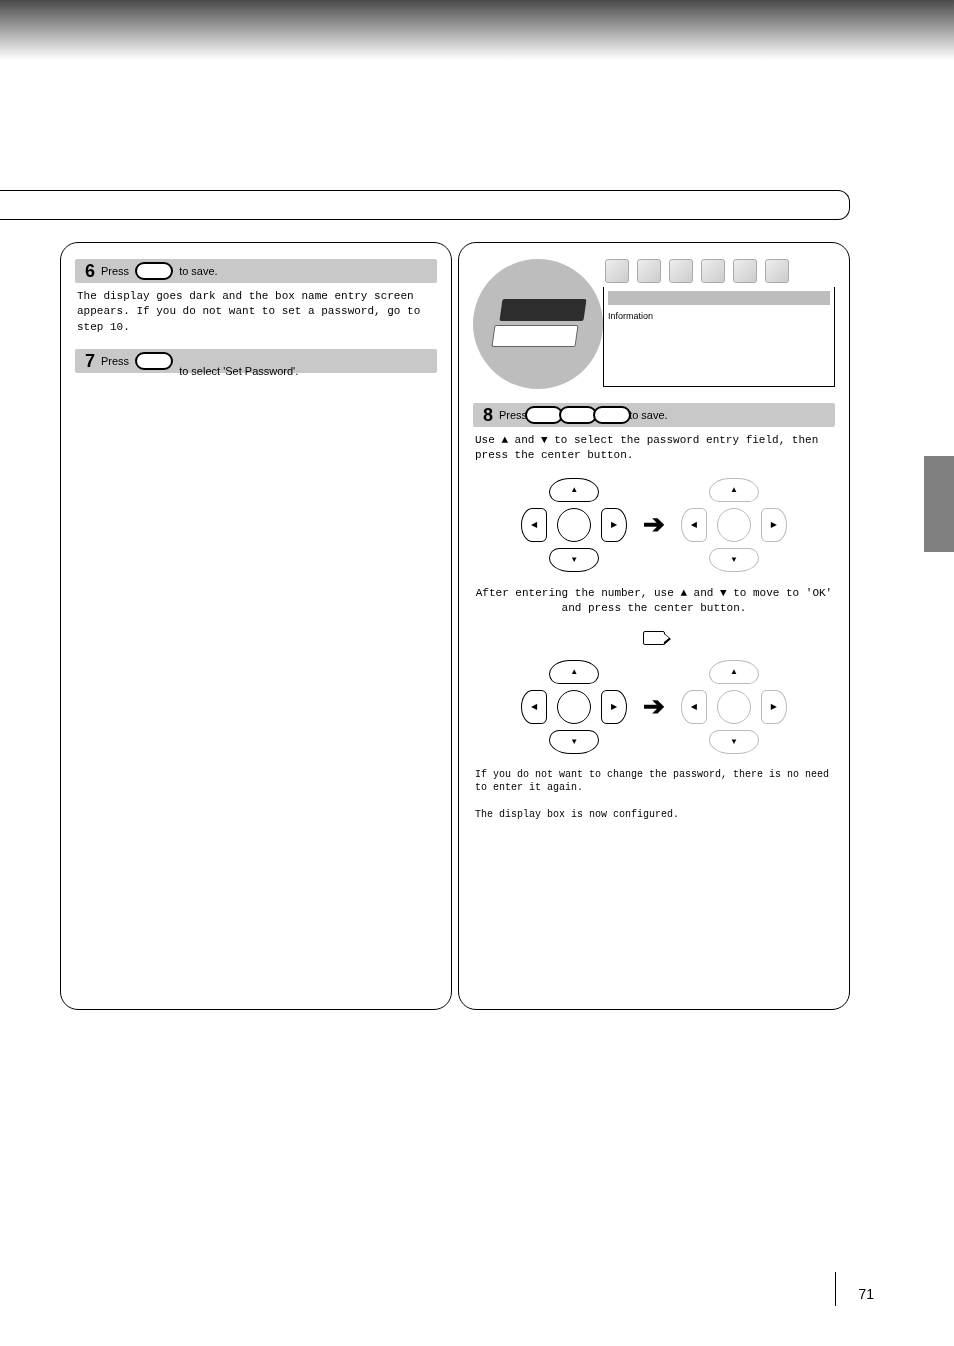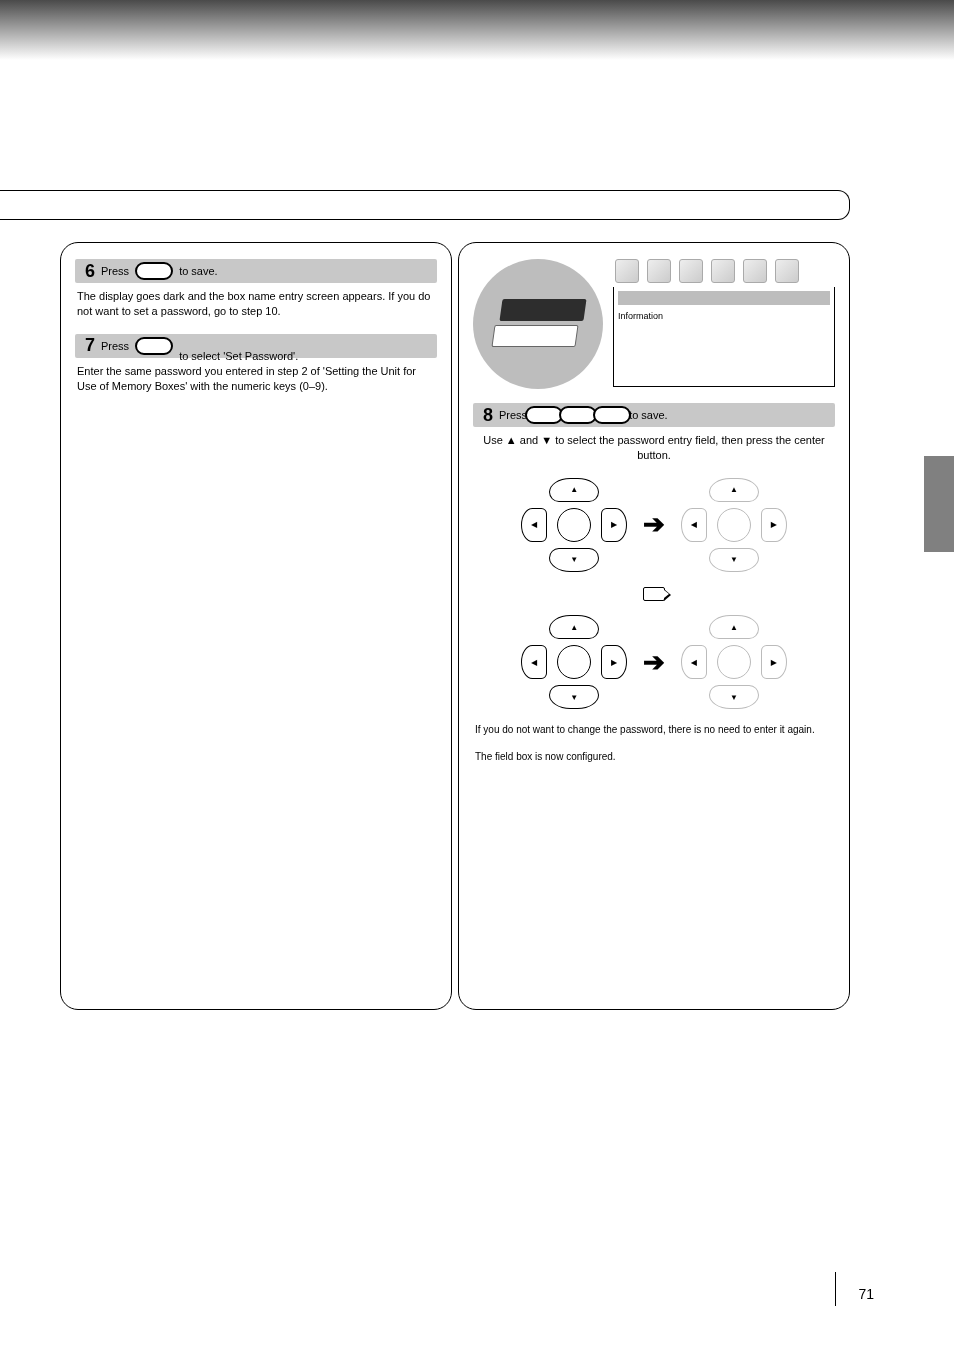--- a/index.html
+++ b/index.html
@@ -9,23 +9,23 @@
   .header-bar { position: absolute; top: 190px; left: 0; width: 850px; height: 30px; border-top: 1px solid #000; border-bottom: 1px solid #000; border-right: 1px solid #000; border-top-right-radius: 12px; border-bottom-right-radius: 12px; }
   .columns { position: absolute; top: 242px; left: 60px; width: 790px; display: flex; gap: 6px; }
   .col { flex: 1; border: 1px solid #000; border-radius: 18px; padding: 16px 14px 20px; position: relative; }
   .col-left { min-height: 296px; }
   .col-right { min-height: 768px; }
   .step-band { background: #c8c8c8; height: 24px; border-radius: 2px; display: flex; align-items: center; margin-bottom: 6px; position: relative; }
   .step-num { font-weight: bold; font-size: 18px; width: 26px; text-align: right; padding-right: 6px; }
   .pill { width: 38px; height: 18px; border: 2px solid #000; border-radius: 10px; background: #fff; margin: 0 6px; }
   .pill-trio { display: inline-flex; gap: -4px; }
   .pill-trio .pill { margin: 0 -2px; }
-  .step-text { font-size: 11px; line-height: 1.4; margin: 4px 2px 14px 2px; }
+  .step-text { font-size: 11px; line-height: 1.4; margin: 4px 2px 14px 2px; font-family: Liberation Mono, monospace; }
   .small-note { font-size: 10px; line-height: 1.3; }
-  .info-header { display: flex; gap: 10px; align-items: flex-start; margin-bottom: 14px; }
+  .info-header { display: flex; align-items: flex-start; margin-bottom: 14px; }
   .device-circle { width: 130px; height: 130px; border-radius: 50%; background: #bdbdbd; position: relative; overflow: hidden; flex-shrink: 0; }
   .device-box { position: absolute; width: 84px; height: 22px; background: #2d2d2d; border-radius: 2px; }
   .device-box.top { top: 40px; left: 28px; transform: skewX(-8deg); }
   .device-box.bot { top: 66px; left: 20px; background: #fff; border: 1px solid #666; transform: skewX(-8deg); }
   .info-right { flex: 1; }
   .icon-row { display: flex; gap: 8px; margin-bottom: 4px; padding-left: 2px; }
   .icon-row .ic { width: 24px; height: 24px; border: 1px solid #aaa; border-radius: 3px; background: linear-gradient(135deg,#eee,#ccc); }
   .info-box { border-left: 1px solid #000; border-right: 1px solid #000; border-bottom: 1px solid #000; height: 100px; padding: 4px; }
   .info-box-band { background: #bdbdbd; height: 14px; margin-bottom: 6px; }
   .info-label { font-size: 9px; }
@@ -66,21 +66,20 @@
         <span style="font-size:11px;">to save.</span>
       </div>
       <p class="step-text">The display goes dark and the box name entry screen appears. If you do not want to set a password, go to step 10.</p>
 
       <div class="step-band">
         <span class="step-num">7</span>
         <span style="font-size:11px;">Press</span>
         <span class="pill"></span>
         <span style="font-size:11px;margin-top:20px;">to select 'Set Password'.</span>
       </div>
-      <p class="step-text">Enter the same password you entered in step 2 of 'Setting the Unit for Use of Memory Boxes' with the numeric keys (0–9).</p>
 
     </div>
 
     <div class="col col-right">
 
       <div class="info-header">
         <div class="device-circle">
           <div class="device-box top"></div>
           <div class="device-box bot"></div>
         </div>
@@ -104,21 +103,21 @@
         <span class="step-num">8</span>
         <span style="font-size:11px;">Press</span>
         <span class="pill-trio">
           <span class="pill"></span>
             <span class="pill"></span>
             <span class="pill"></span>
         </span>
         <span style="font-size:11px;">to save.</span>
       </div>
 
-      <p class="step-text" style="text-align:center">
+      <p class="step-text" style="">
         <span>Use ▲ and ▼ to select the password entry field, then press the center button.</span>
       </p>
 
       <div class="dpad-row">
         <div class="dpad">
           <div class="btn up">▲</div>
           <div class="btn left">◀</div>
           <div class="btn center"></div>
           <div class="btn right">▶</div>
           <div class="btn down">▼</div>
@@ -126,20 +125,21 @@
         <div class="arrow-between">➔</div>
         <div class="dpad faded">
           <div class="btn up">▲</div>
           <div class="btn left">◀</div>
           <div class="btn center"></div>
           <div class="btn right">▶</div>
           <div class="btn down">▼</div>
         </div>
       </div>
 
+      <p class="step-text" style="text-align:center">After entering the number, use ▲ and ▼ to move to 'OK' and press the center button.</p>
 
       <p class="step-text" style="text-align:center">
         <span class="tag-shape"></span>
       </p>
 
       <div class="dpad-row">
         <div class="dpad">
           <div class="btn up">▲</div>
           <div class="btn left">◀</div>
           <div class="btn center"></div>
@@ -151,20 +151,20 @@
           <div class="btn up">▲</div>
           <div class="btn left">◀</div>
           <div class="btn center"></div>
           <div class="btn right">▶</div>
           <div class="btn down">▼</div>
         </div>
       </div>
 
 
       <p class="step-text small-note">If you do not want to change the password, there is no need to enter it again.</p>
-      <p class="step-text small-note">The field box is now configured.</p>
+      <p class="step-text small-note">The display box is now configured.</p>
 
     </div>
   </div>
 
   <div class="page-rule"></div>
   <div class="page-number">71</div>
 </div>
 
 </body></html>

